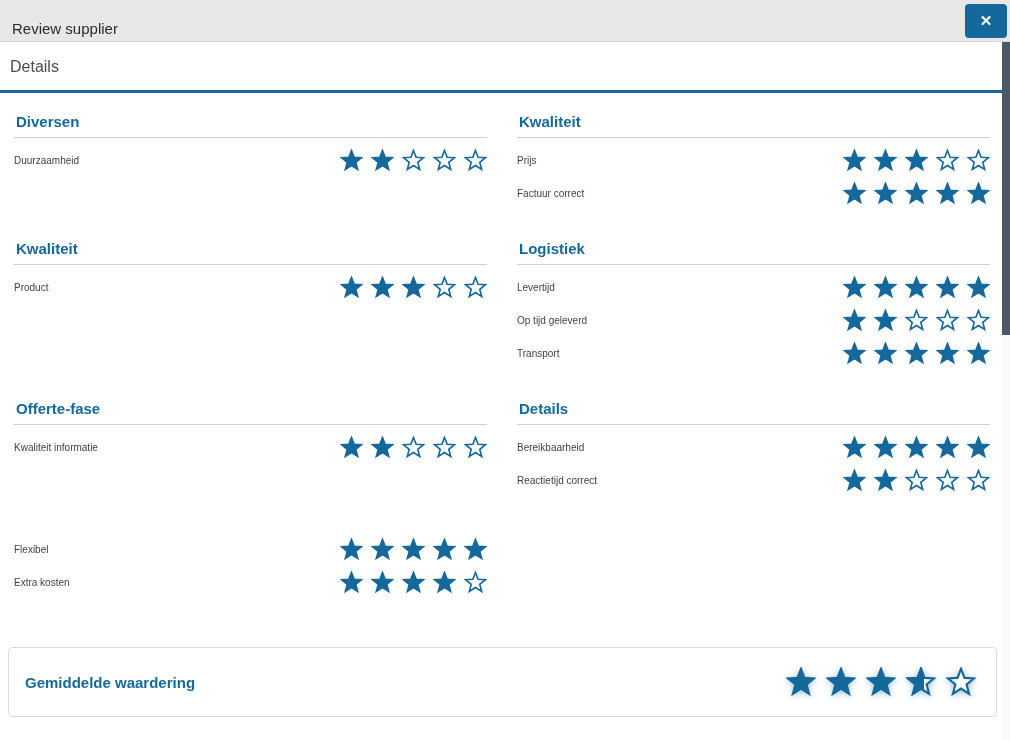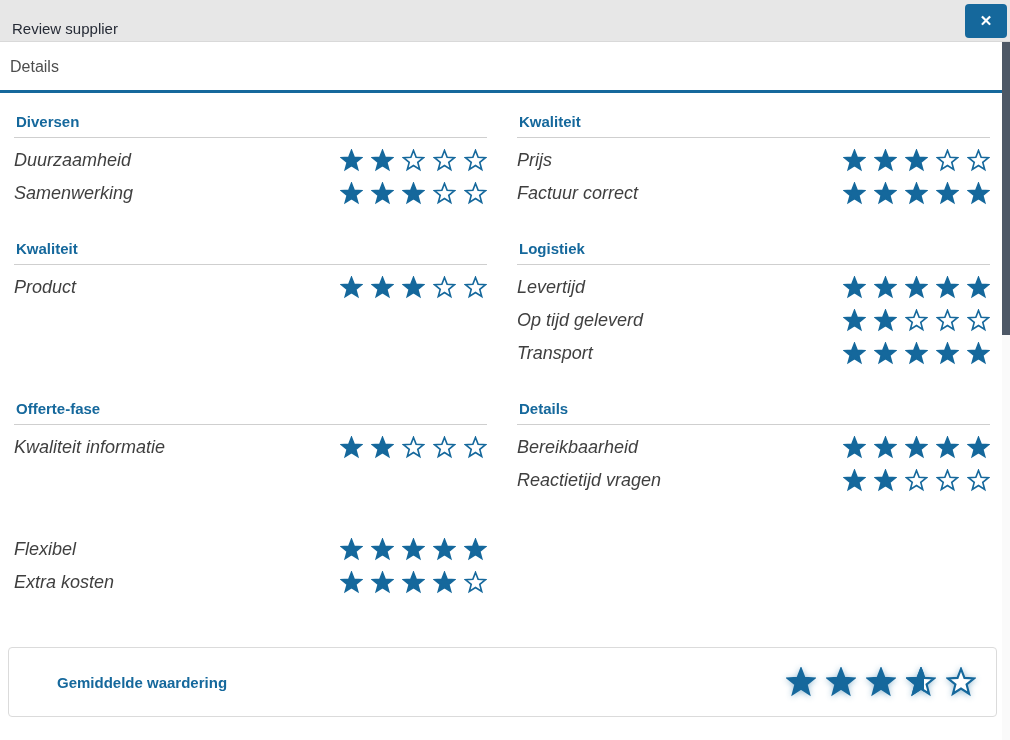--- a/index.html
+++ b/index.html
@@ -37,35 +37,35 @@
     padding:20px 20px 0 14px;
     display:grid;grid-template-columns:1fr 1fr;column-gap:30px;row-gap:0;
   }
   .category-section{margin-bottom:30px;}
   .category-title{
     font-size:15px;font-weight:bold;color:var(--accent);
     padding:0 0 7px 2px;border-bottom:1px solid var(--line);
   }
   .section-rows{padding-top:6px;}
   .rating-row{height:33px;display:flex;align-items:center;justify-content:space-between;}
-  .rating-label{font-size:18px;color:var(--label);font-style:italic;}
+  .rating-label{font-size:10px;color:var(--label);}
   .stars{display:flex;align-items:center;}
   .stars svg{display:block;margin-left:8px;}
   .star{width:23px;height:23px;cursor:pointer;}
   .star-big{width:30px;height:30px;cursor:default;
     filter:drop-shadow(0 1px 3px rgba(21,104,156,.45));}
   
   .summary-box{
     margin:18px 13px 0 8px;height:70px;border:1px solid var(--box-border);
     border-radius:4px;background:#fff;
     display:flex;align-items:center;justify-content:space-between;
     padding:0 20px 0 16px;
   }
   .summary-box .stars svg{margin-left:10px;}
-  .summary-label{font-size:15px;font-weight:bold;color:var(--accent);margin-left:32px;}
+  .summary-label{font-size:15px;font-weight:bold;color:var(--accent);}
   
   .scrollbar-track{
     position:absolute;top:42px;right:0;width:8px;height:698px;background:#FAFAFA;
   }
   .scrollbar-thumb{
     position:absolute;top:42px;right:0;width:8px;height:293px;
     background:#4D5866;cursor:grab;
   }
 </style>
 </head>
@@ -101,40 +101,20 @@
                 <path d="M12 1.5 L14.76 8.7 L22.46 9.1 L16.47 13.95 L18.47 21.4 L12 17.2 L5.53 21.4 L7.53 13.95 L1.54 9.1 L9.24 8.7 Z" fill="#fff" stroke="#15689C" stroke-width="1.7"></path>
               </svg>
               <svg viewBox="0 0 24 24" class="star">
                 <path d="M12 1.5 L14.76 8.7 L22.46 9.1 L16.47 13.95 L18.47 21.4 L12 17.2 L5.53 21.4 L7.53 13.95 L1.54 9.1 L9.24 8.7 Z" fill="#fff" stroke="#15689C" stroke-width="1.7"></path>
               </svg>
               <svg viewBox="0 0 24 24" class="star">
                 <path d="M12 1.5 L14.76 8.7 L22.46 9.1 L16.47 13.95 L18.47 21.4 L12 17.2 L5.53 21.4 L7.53 13.95 L1.54 9.1 L9.24 8.7 Z" fill="#fff" stroke="#15689C" stroke-width="1.7"></path>
               </svg>
             </span>
           </div>
-          <div class="rating-row">
-            <span class="rating-label">Samenwerking</span>
-            <span class="stars">
-              <svg viewBox="0 0 24 24" class="star">
-                <path d="M12 1.5 L14.76 8.7 L22.46 9.1 L16.47 13.95 L18.47 21.4 L12 17.2 L5.53 21.4 L7.53 13.95 L1.54 9.1 L9.24 8.7 Z" fill="#15689C" stroke="#15689C" stroke-width="1.7"></path>
-              </svg>
-              <svg viewBox="0 0 24 24" class="star">
-                <path d="M12 1.5 L14.76 8.7 L22.46 9.1 L16.47 13.95 L18.47 21.4 L12 17.2 L5.53 21.4 L7.53 13.95 L1.54 9.1 L9.24 8.7 Z" fill="#15689C" stroke="#15689C" stroke-width="1.7"></path>
-              </svg>
-              <svg viewBox="0 0 24 24" class="star">
-                <path d="M12 1.5 L14.76 8.7 L22.46 9.1 L16.47 13.95 L18.47 21.4 L12 17.2 L5.53 21.4 L7.53 13.95 L1.54 9.1 L9.24 8.7 Z" fill="#15689C" stroke="#15689C" stroke-width="1.7"></path>
-              </svg>
-              <svg viewBox="0 0 24 24" class="star">
-                <path d="M12 1.5 L14.76 8.7 L22.46 9.1 L16.47 13.95 L18.47 21.4 L12 17.2 L5.53 21.4 L7.53 13.95 L1.54 9.1 L9.24 8.7 Z" fill="#fff" stroke="#15689C" stroke-width="1.7"></path>
-              </svg>
-              <svg viewBox="0 0 24 24" class="star">
-                <path d="M12 1.5 L14.76 8.7 L22.46 9.1 L16.47 13.95 L18.47 21.4 L12 17.2 L5.53 21.4 L7.53 13.95 L1.54 9.1 L9.24 8.7 Z" fill="#fff" stroke="#15689C" stroke-width="1.7"></path>
-              </svg>
-            </span>
-          </div>
         </div>
       </section>
       <section class="category-section" style="grid-area: 1 / 2;">
         <h3 class="category-title">Kwaliteit</h3>
         <div class="section-rows">
           <div class="rating-row">
             <span class="rating-label">Prijs</span>
             <span class="stars">
               <svg viewBox="0 0 24 24" class="star">
                 <path d="M12 1.5 L14.76 8.7 L22.46 9.1 L16.47 13.95 L18.47 21.4 L12 17.2 L5.53 21.4 L7.53 13.95 L1.54 9.1 L9.24 8.7 Z" fill="#15689C" stroke="#15689C" stroke-width="1.7"></path>
@@ -307,21 +287,21 @@
               </svg>
               <svg viewBox="0 0 24 24" class="star">
                 <path d="M12 1.5 L14.76 8.7 L22.46 9.1 L16.47 13.95 L18.47 21.4 L12 17.2 L5.53 21.4 L7.53 13.95 L1.54 9.1 L9.24 8.7 Z" fill="#15689C" stroke="#15689C" stroke-width="1.7"></path>
               </svg>
               <svg viewBox="0 0 24 24" class="star">
                 <path d="M12 1.5 L14.76 8.7 L22.46 9.1 L16.47 13.95 L18.47 21.4 L12 17.2 L5.53 21.4 L7.53 13.95 L1.54 9.1 L9.24 8.7 Z" fill="#15689C" stroke="#15689C" stroke-width="1.7"></path>
               </svg>
             </span>
           </div>
           <div class="rating-row">
-            <span class="rating-label">Reactietijd vragen</span>
+            <span class="rating-label">Reactietijd correct</span>
             <span class="stars">
               <svg viewBox="0 0 24 24" class="star">
                 <path d="M12 1.5 L14.76 8.7 L22.46 9.1 L16.47 13.95 L18.47 21.4 L12 17.2 L5.53 21.4 L7.53 13.95 L1.54 9.1 L9.24 8.7 Z" fill="#15689C" stroke="#15689C" stroke-width="1.7"></path>
               </svg>
               <svg viewBox="0 0 24 24" class="star">
                 <path d="M12 1.5 L14.76 8.7 L22.46 9.1 L16.47 13.95 L18.47 21.4 L12 17.2 L5.53 21.4 L7.53 13.95 L1.54 9.1 L9.24 8.7 Z" fill="#15689C" stroke="#15689C" stroke-width="1.7"></path>
               </svg>
               <svg viewBox="0 0 24 24" class="star">
                 <path d="M12 1.5 L14.76 8.7 L22.46 9.1 L16.47 13.95 L18.47 21.4 L12 17.2 L5.53 21.4 L7.53 13.95 L1.54 9.1 L9.24 8.7 Z" fill="#fff" stroke="#15689C" stroke-width="1.7"></path>
               </svg>

